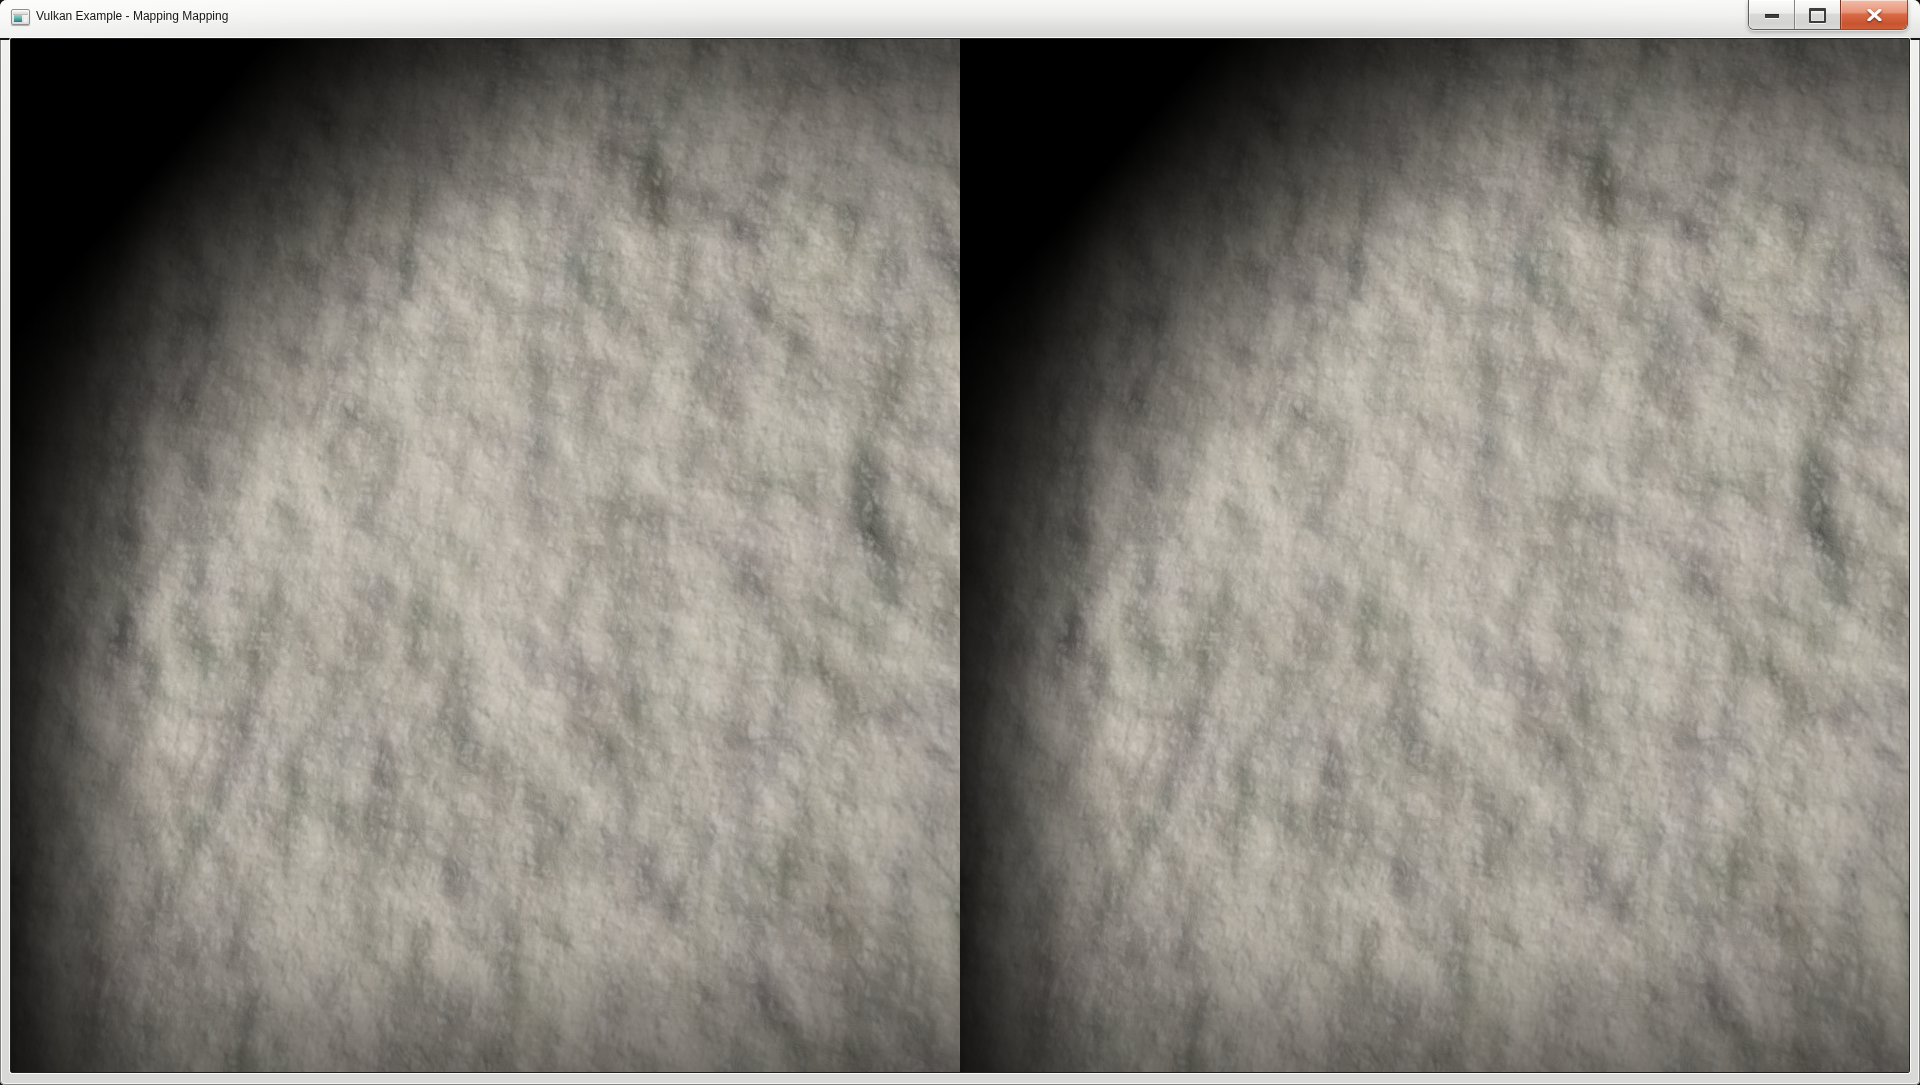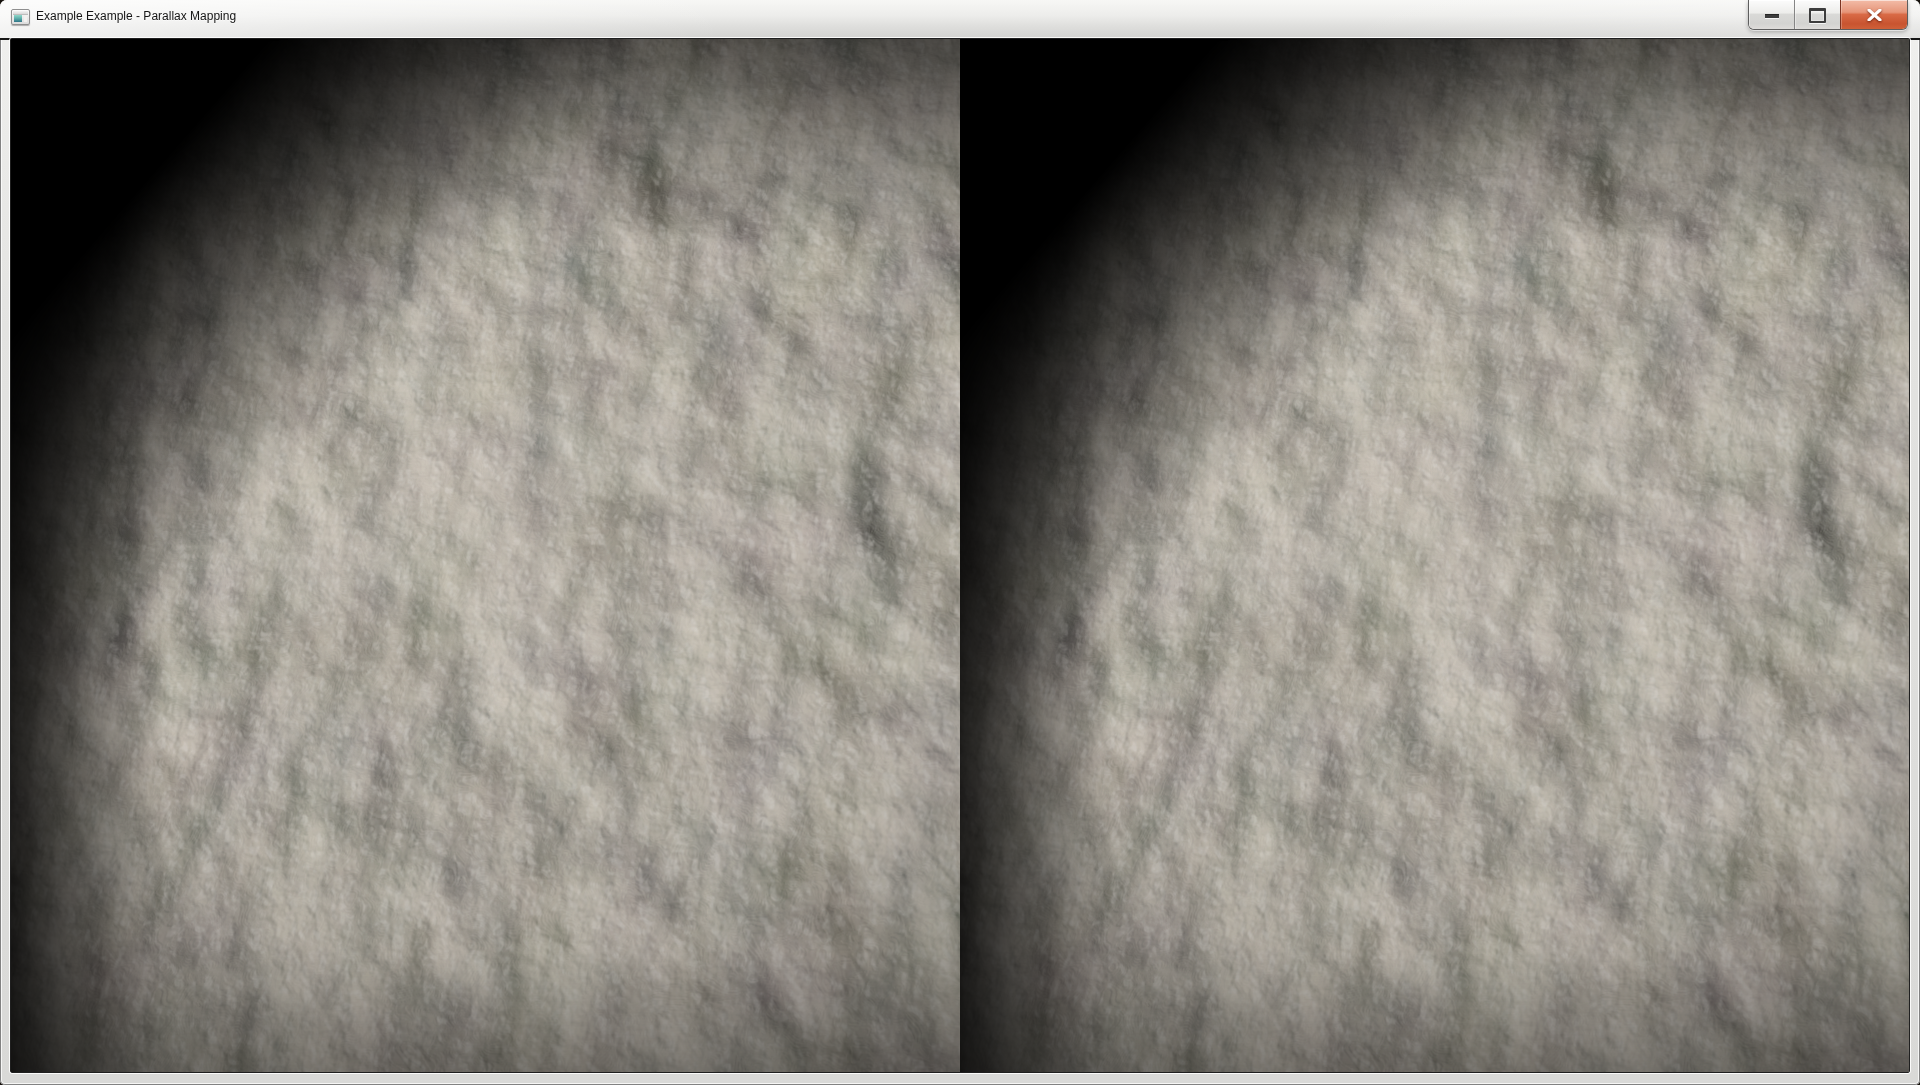--- a/index.html
+++ b/index.html
@@ -120,21 +120,21 @@
 <body>
 
 <div class="window">
 
   <div class="titlebar">
     <span class="app-icon">
       <span class="icon-titlebar"></span>
       <span class="icon-teal"></span>
       <span class="icon-white"></span>
     </span>
-    <span class="title-text">Example Example - Parallax Mapping</span>
+    <span class="title-text">Vulkan Example - Mapping Mapping</span>
 
     <div class="controls">
       <div class="wbtn">
         <span class="glyph-min"></span>
       </div>
       <div class="wbtn">
         <span class="glyph-max"></span>
       </div>
       <div class="wbtn close">
         <svg class="glyph-close" width="15" height="12" viewBox="0 0 15 12">

